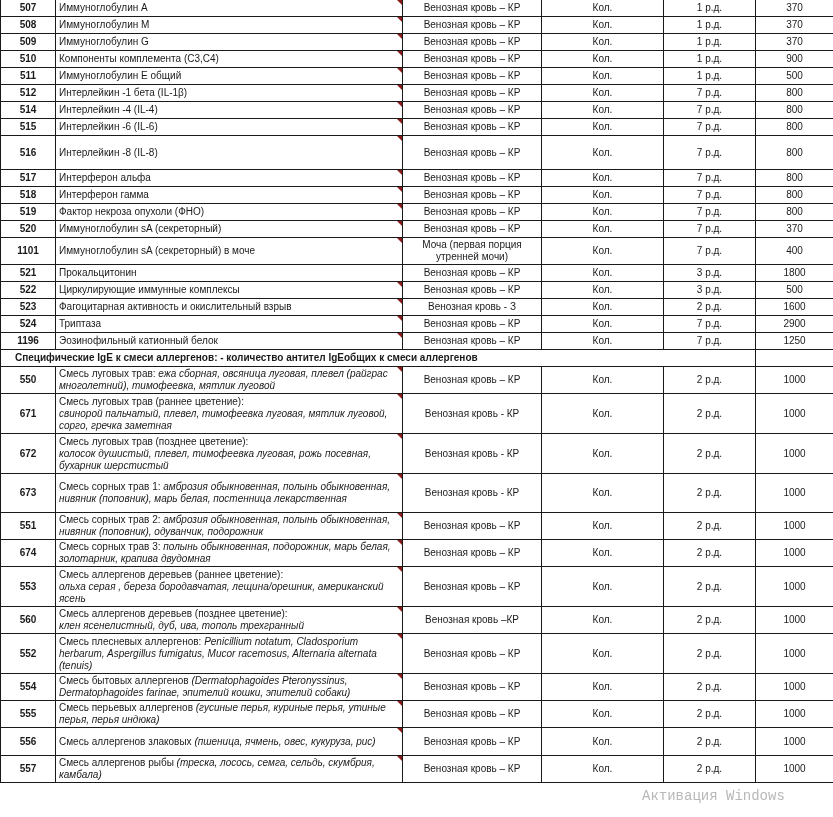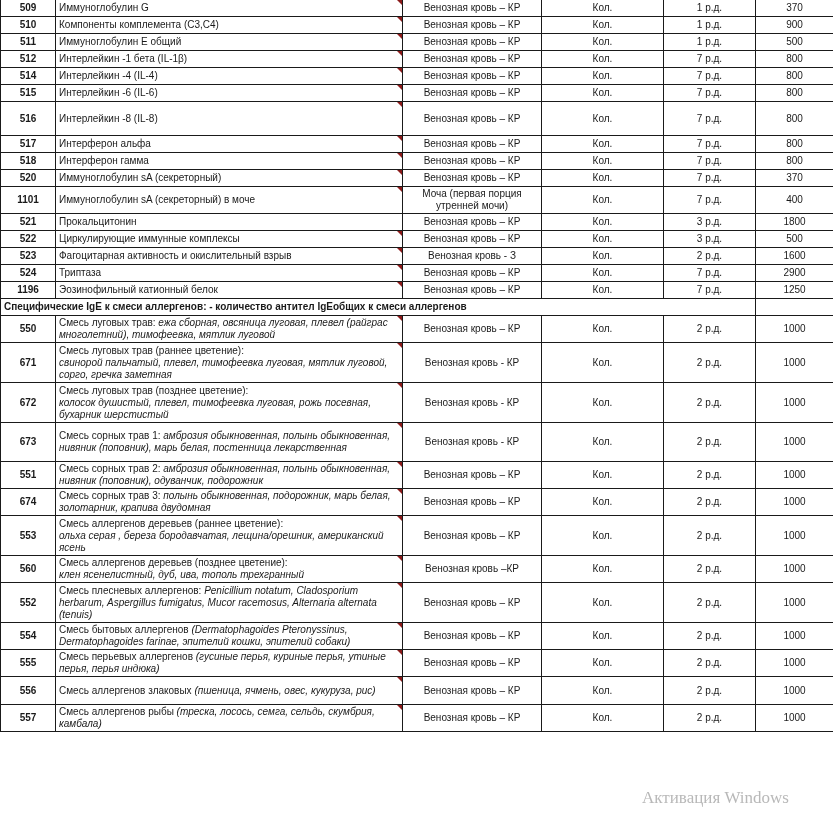--- a/index.html
+++ b/index.html
@@ -10,38 +10,54 @@
   col.c1 { width:55px; } col.c2 { width:347px; } col.c3 { width:139px; }
   col.c4 { width:122px; } col.c5 { width:92px; } col.c6 { width:78px; }
   td.code { text-align:center; font-weight:bold; }
   td.name { text-align:left; }
   td.ctr { text-align:center; }
   td.price { text-align:center; }
   i { font-style:italic; }
   .comment-flag { position:absolute; right:0; top:0; width:0; height:0;
      border-top:5px solid #8b1a1a; border-left:5px solid transparent; }
   tr.section td.sec { text-align:center; font-weight:bold; font-family:"Liberation Sans", sans-serif; letter-spacing:-0.2px; }
-  tr.subsection td.sub { font-weight:bold; text-align:left; padding-left:3px; }
+  tr.subsection td.sub { font-weight:bold; text-align:left; padding-left:14px; }
   tr.dashed td { border-bottom:1px dashed #888; }
-  .watermark { position:absolute; left:642px; top:788px; font-size:17px; color:rgba(160,160,160,0.75);
-     font-family:Liberation Serif, serif; pointer-events:none; white-space:nowrap; }
+  .watermark { position:absolute; left:642px; top:788px; font-size:14px; color:rgba(160,160,160,0.75);
+     font-family:Liberation Mono, monospace; pointer-events:none; white-space:nowrap; }
 </style>
 </head>
 <body>
 
 <table>
   <colgroup>
     <col class="c1">
       <col class="c2">
       <col class="c3">
       <col class="c4">
       <col class="c5">
       <col class="c6">
   </colgroup>
   <tbody id="tbody-top">
+      <tr style="height: 17px;">
+        <td class="code">507</td>
+        <td class="name">Иммуноглобулин A<span class="comment-flag"></span></td>
+        <td class="ctr">Венозная кровь – КР</td>
+        <td class="ctr">Кол.</td>
+        <td class="ctr">1 р.д.</td>
+        <td class="price">370</td>
+      </tr>
+      <tr style="height: 17px;">
+        <td class="code">508</td>
+        <td class="name">Иммуноглобулин M<span class="comment-flag"></span></td>
+        <td class="ctr">Венозная кровь – КР</td>
+        <td class="ctr">Кол.</td>
+        <td class="ctr">1 р.д.</td>
+        <td class="price">370</td>
+      </tr>
       <tr style="height: 17px; padding-left: 6px;">
         <td class="code">509</td>
         <td class="name">Иммуноглобулин G<span class="comment-flag"></span></td>
         <td class="ctr">Венозная кровь – КР</td>
         <td class="ctr">Кол.</td>
         <td class="ctr">1 р.д.</td>
         <td class="price">370</td>
       </tr>
       <tr style="height: 17px;">
         <td class="code">510</td>
@@ -95,20 +111,28 @@
         <td class="code">517</td>
         <td class="name">Интерферон альфа<span class="comment-flag"></span></td>
         <td class="ctr">Венозная кровь – КР</td>
         <td class="ctr">Кол.</td>
         <td class="ctr">7 р.д.</td>
         <td class="price">800</td>
       </tr>
       <tr style="height: 17px;">
         <td class="code">518</td>
         <td class="name">Интерферон гамма<span class="comment-flag"></span></td>
+        <td class="ctr">Венозная кровь – КР</td>
+        <td class="ctr">Кол.</td>
+        <td class="ctr">7 р.д.</td>
+        <td class="price">800</td>
+      </tr>
+      <tr style="height: 17px;">
+        <td class="code">519</td>
+        <td class="name">Фактор некроза опухоли (ФНО)<span class="comment-flag"></span></td>
         <td class="ctr">Венозная кровь – КР</td>
         <td class="ctr">Кол.</td>
         <td class="ctr">7 р.д.</td>
         <td class="price">800</td>
       </tr>
       <tr style="height: 17px;">
         <td class="code">520</td>
         <td class="name">Иммуноглобулин sA (секреторный)<span class="comment-flag"></span></td>
         <td class="ctr">Венозная кровь – КР</td>
         <td class="ctr">Кол.</td>

